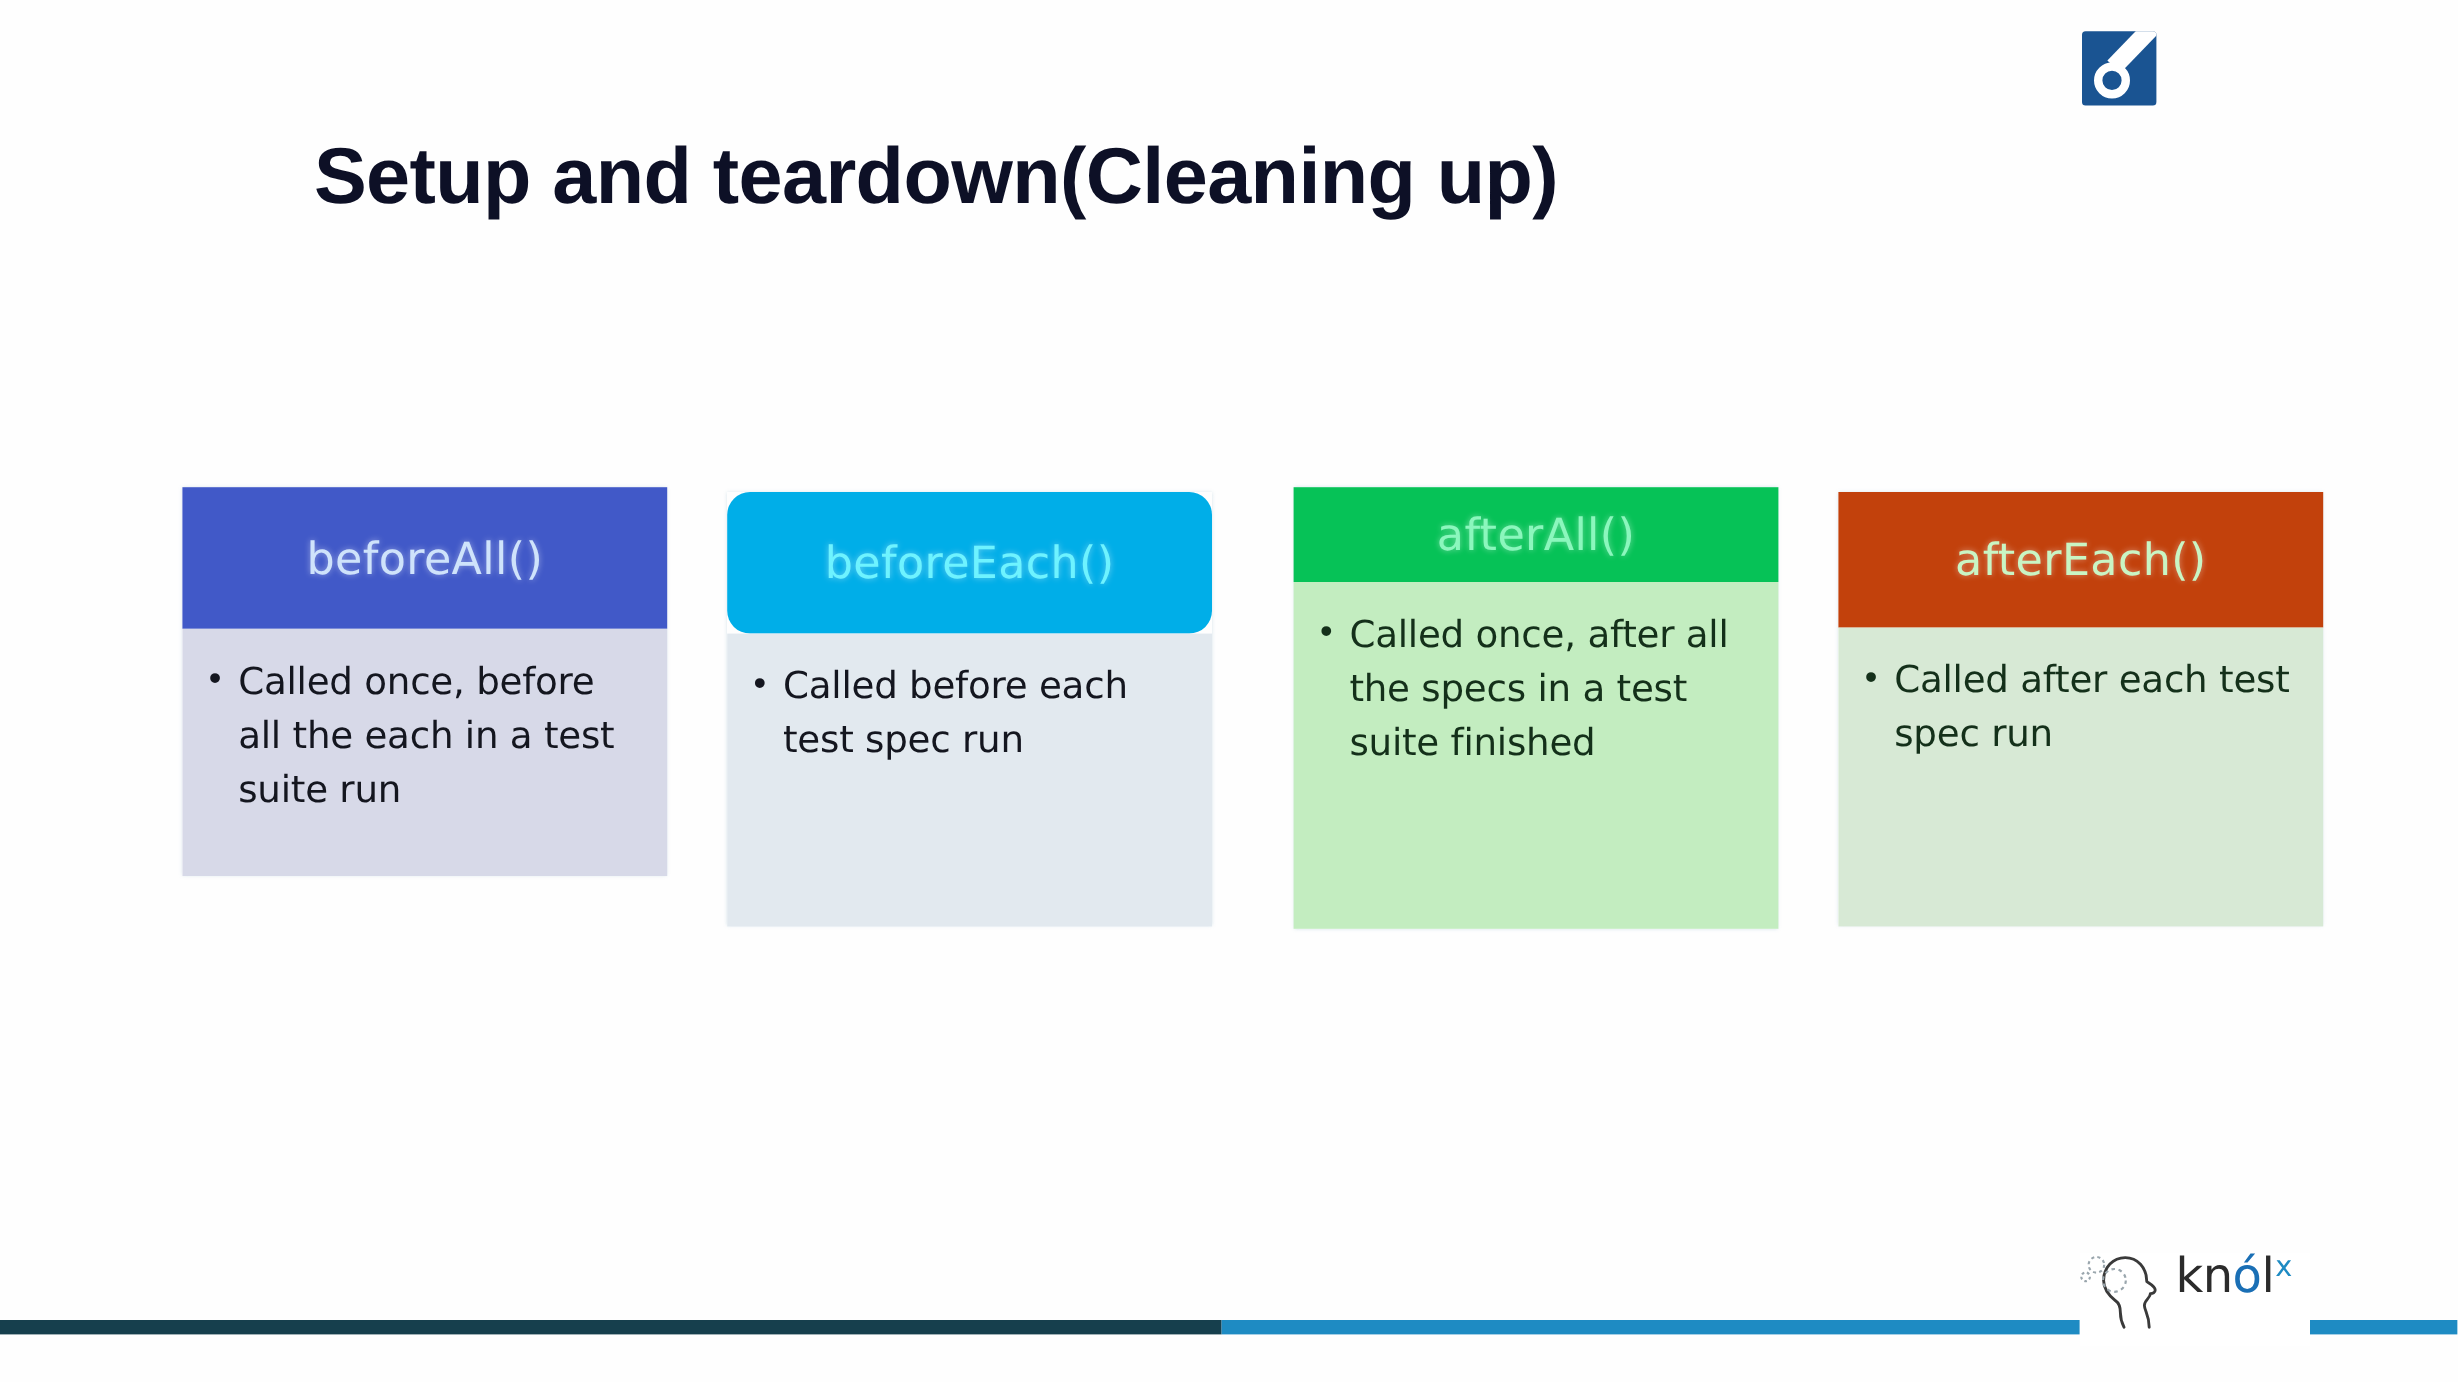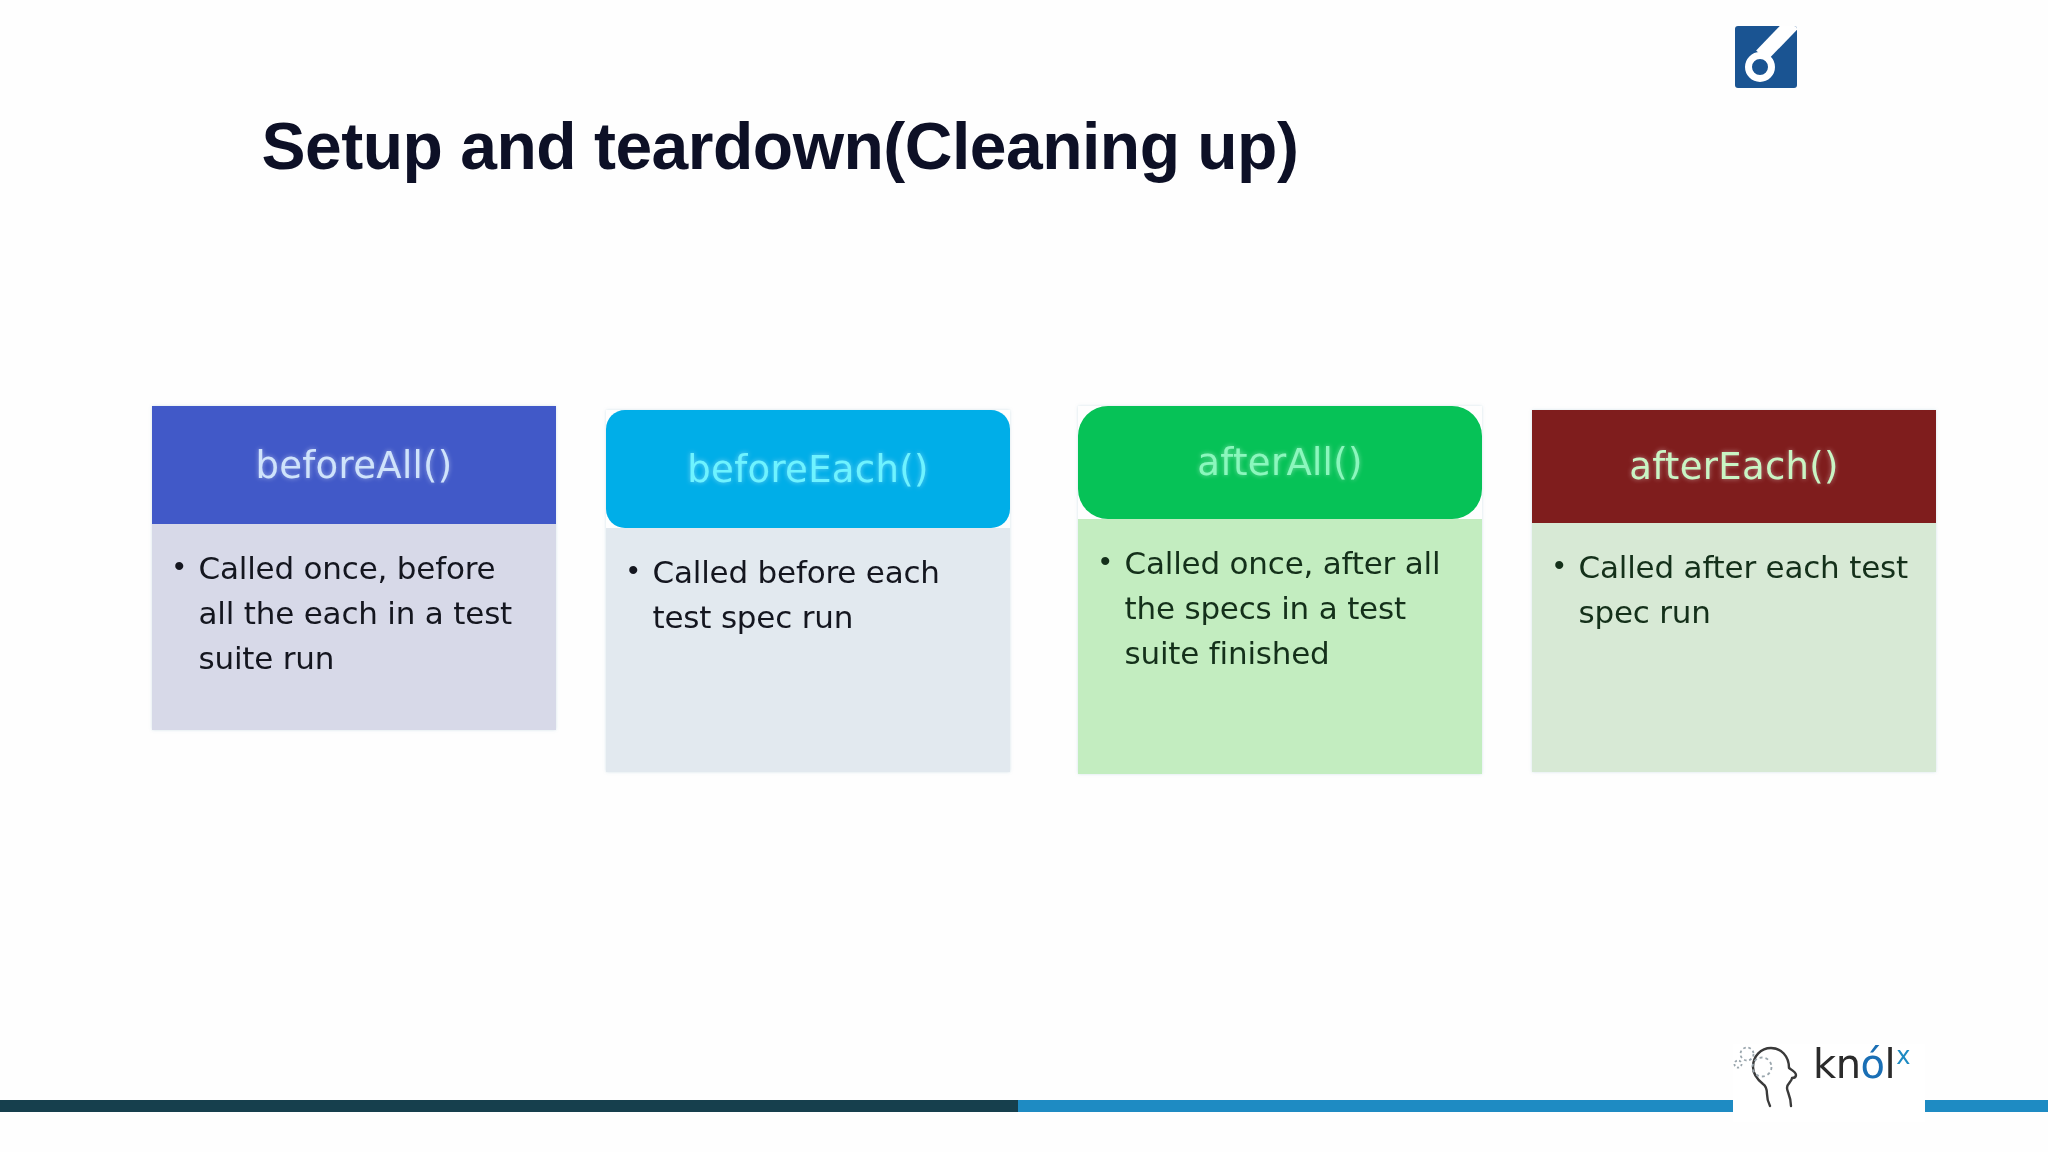--- a/index.html
+++ b/index.html
@@ -115,21 +115,21 @@
     line-height: 45px;
     letter-spacing: -0.2px;
   }
 
   
   #card-beforeall  { left: 152px;  top: 406px; width: 404px; height: 324px; }
   #card-beforeall  .card-header { height: 118px; }
   #card-beforeeach { left: 606px;  top: 410px; width: 404px; height: 362px; }
   #card-beforeeach .card-header { height: 118px; }
   #card-afterall   { left: 1078px; top: 406px; width: 404px; height: 368px; }
-  #card-afterall   .card-header { height: 113px; border-radius: 30px; }
+  #card-afterall   .card-header { height: 79px; }
   #card-aftereach  { left: 1532px; top: 410px; width: 404px; height: 362px; }
   #card-aftereach  .card-header { height: 113px; }
 
   
   #knolx-logo {
     position: absolute;
     left: 1733px;
     top: 1044px;
     width: 192px;
     height: 78px;
@@ -211,21 +211,21 @@
   </div>
   <div class="card-body" style="background: rgb(195, 237, 192); color: rgb(20, 48, 26);">
     <div class="bullet-row">
       <span class="bullet-dot">•</span>
       <span class="bullet-text">Called once, after all the specs in a test suite finished</span>
     </div>
   </div>
 </div>
 
 <div class="card" id="card-aftereach">
-  <div class="card-header" style="background: #7f1d1d; color: rgb(201, 245, 196); text-align: right;">
+  <div class="card-header" style="background: #c2410c; color: rgb(201, 245, 196); text-align: right;">
     <span>afterEach()</span>
   </div>
   <div class="card-body" style="background: rgb(215, 233, 213); color: rgb(20, 48, 26);">
     <div class="bullet-row">
       <span class="bullet-dot">•</span>
       <span class="bullet-text">Called after each test spec run</span>
     </div>
   </div>
 </div>
 

